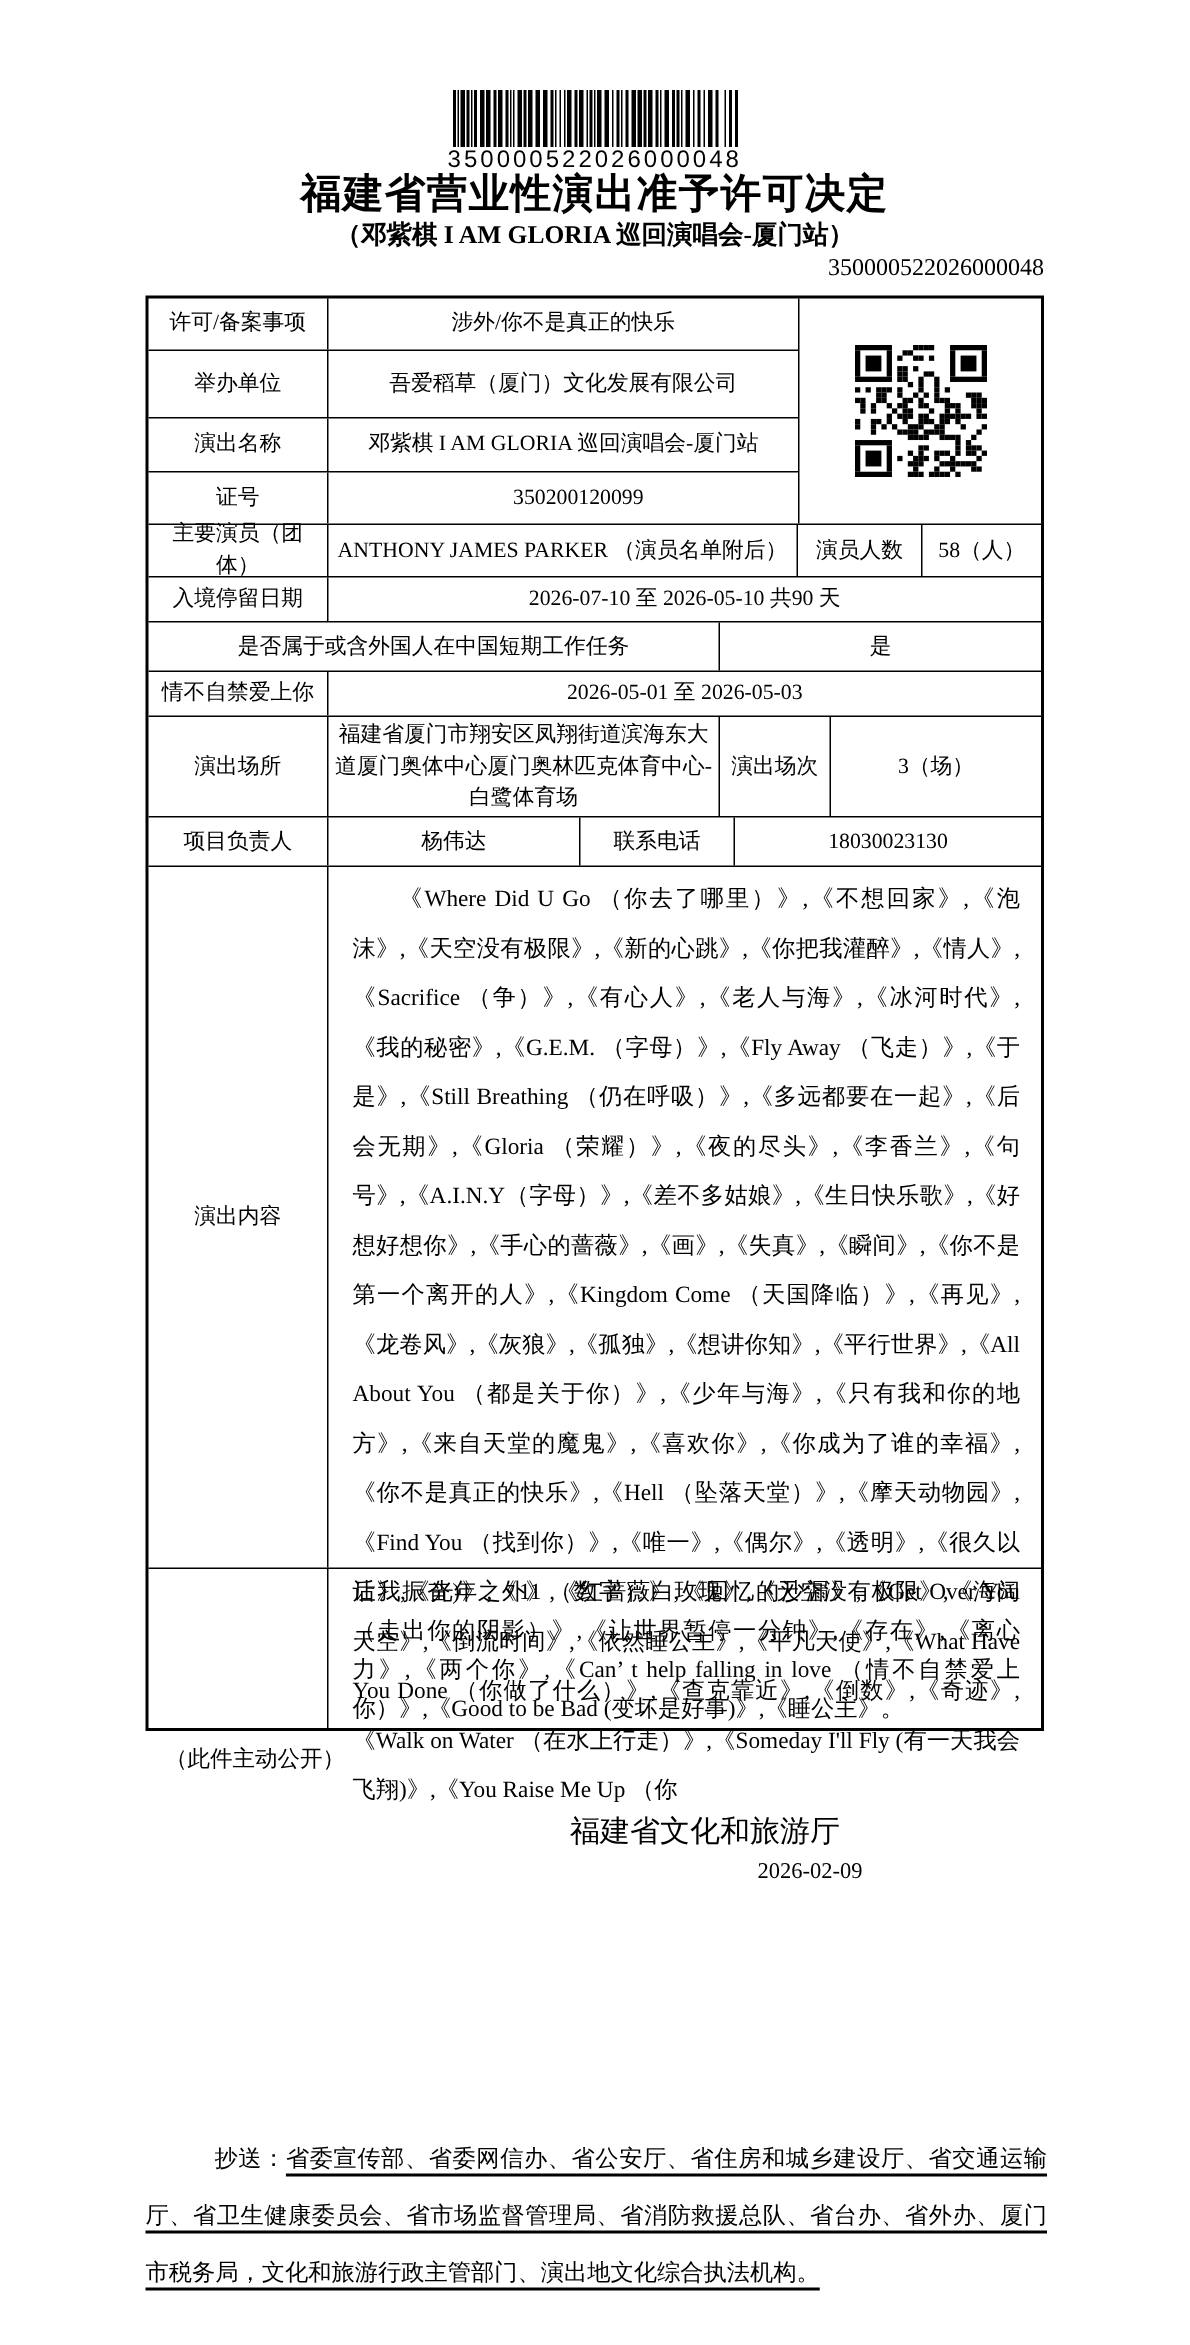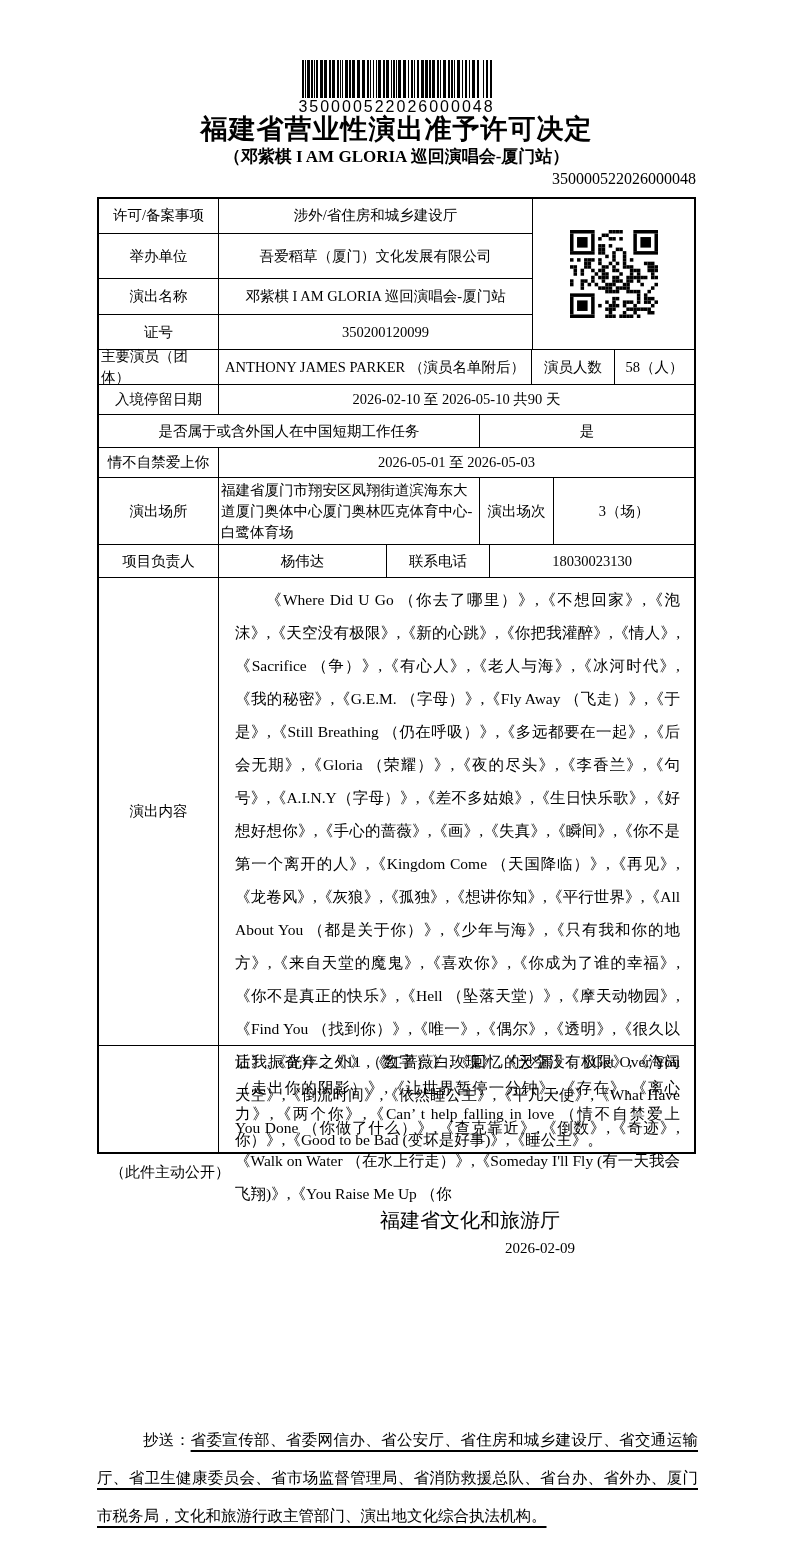--- a/index.html
+++ b/index.html
@@ -12,21 +12,21 @@
   .barcode-wrap svg { display:block; margin:0 auto; }
   .barcode-num { font-family:"Liberation Sans","DejaVu Sans",sans-serif; font-size:16px; letter-spacing:2px; margin-top:0px; }
   .title { position:absolute; top:111px; left:0; width:793px; text-align:center; font-size:27px; font-weight:bold; letter-spacing:1px; }
   .subtitle { position:absolute; top:145px; left:0; width:793px; text-align:center; font-size:17px; font-weight:600; }
   .doc-number { position:absolute; top:170px; left:0; width:696px; text-align:right; font-size:16px; }
 
   
   .permit-table { position:absolute; top:197px; left:97px; width:599px; border:2px solid #000; }
   .trow { display:flex; width:100%; border-bottom:1.5px solid #000; }
   .trow:last-child { border-bottom:none; }
-  .tcell { display:flex; align-items:center; justify-content:center; text-align:left;
+  .tcell { display:flex; align-items:center; justify-content:center; text-align:center;
            border-right:1.5px solid #000; font-size:14.5px; line-height:21px; padding:1px 2px; }
   .tcell:last-child { border-right:none; }
   .top-block { height:151px; }
   .top-left { width:437px; border-right:1.5px solid #000; display:flex; flex-direction:column; }
   .sub-row { display:flex; border-bottom:1.5px solid #000; }
   .sub-row:last-child { border-bottom:none;gap:20px; }
   .sub-row .tcell:last-child { border-right:none; }
   .qr-cell { width:162px; display:flex; align-items:center; justify-content:center; }
   .w-label { width:120px; flex:none; }
   .grow { flex:1; }
@@ -113,21 +113,21 @@
   <div class="title">福建省营业性演出准予许可决定</div>
   <div class="subtitle">（邓紫棋 I AM GLORIA 巡回演唱会-厦门站）</div>
   <div class="doc-number">350000522026000048</div>
 
   <div class="permit-table">
 
     <div class="trow top-block">
       <div class="top-left">
         <div class="sub-row" style="height:35px">
           <div class="tcell w-label">许可/备案事项</div>
-          <div class="tcell grow">涉外/省住房和城乡建设厅</div>
+          <div class="tcell grow">涉外/你不是真正的快乐</div>
         </div>
         <div class="sub-row" style="height:46px">
           <div class="tcell w-label">举办单位</div>
           <div class="tcell grow">吾爱稻草（厦门）文化发展有限公司</div>
         </div>
         <div class="sub-row" style="height:36px">
           <div class="tcell w-label">演出名称</div>
           <div class="tcell grow">邓紫棋 I AM GLORIA 巡回演唱会-厦门站</div>
         </div>
         <div class="sub-row" style="height:34px">
@@ -337,21 +337,21 @@
 
     <div class="trow" style="height:35px">
       <div class="tcell w-label">主要演员（团体）</div>
       <div class="tcell" style="width:313px">ANTHONY JAMES PARKER （演员名单附后）</div>
       <div class="tcell" style="width:83px">演员人数</div>
       <div class="tcell grow">58（人）</div>
     </div>
 
     <div class="trow" style="height:30px">
       <div class="tcell w-label">入境停留日期</div>
-      <div class="tcell grow">2026-02-10 至 2026-05-10 共90 天</div>
+      <div class="tcell grow">2026-07-10 至 2026-05-10 共90 天</div>
     </div>
 
     <div class="trow" style="height:33px">
       <div class="tcell" style="width:381px">是否属于或含外国人在中国短期工作任务</div>
       <div class="tcell grow">是</div>
     </div>
 
     <div class="trow" style="height:30px">
       <div class="tcell w-label">情不自禁爱上你</div>
       <div class="tcell grow">2026-05-01 至 2026-05-03</div>

